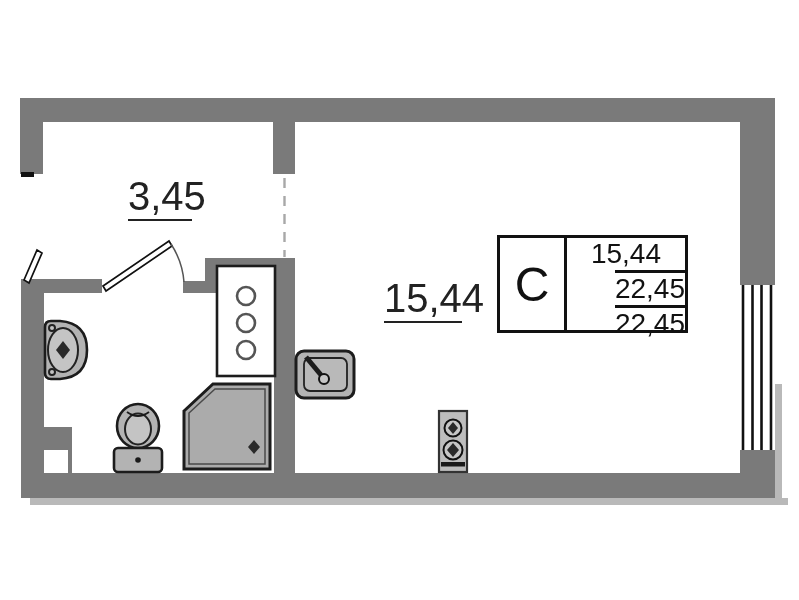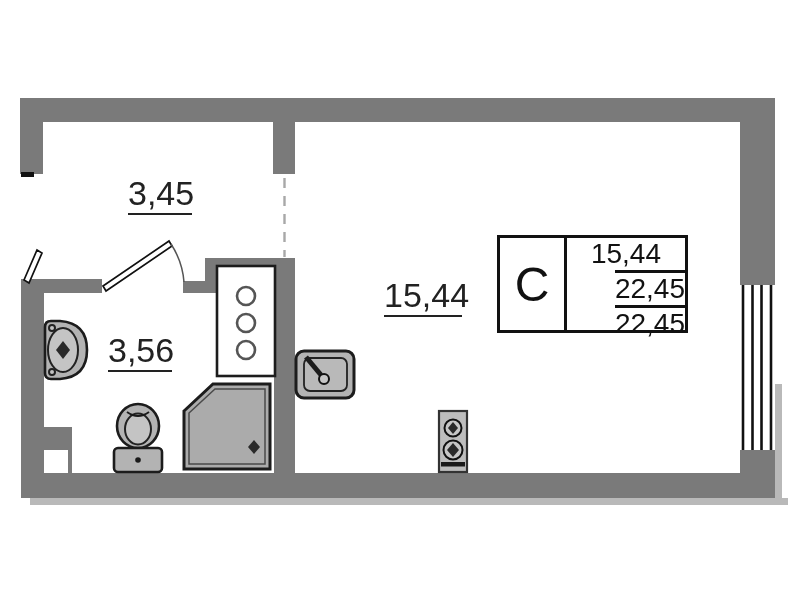--- a/index.html
+++ b/index.html
@@ -6,21 +6,21 @@
   #stage{
     position:relative;width:799px;height:600px;background:var(--background,#fff);
     font-family:"Liberation Sans", sans-serif;overflow:hidden;
   }
   .wall{position:absolute;background:var(--wall,#7a7a7a);}
   .wall-white{position:absolute;background:var(--background,#fff);}
   .shadow{position:absolute;background:var(--wall-shadow,#b9b9b9);}
   .tick{position:absolute;background:#111;}
   #fixtures{position:absolute;left:0;top:0;}
   .area-label{
-    position:absolute;color:var(--text,#222);font-size:34px;line-height:1.0;
+    position:absolute;color:var(--text,#222);font-size:40px;line-height:1.0;
     text-align:center;border-bottom:2px solid var(--text,#222);padding-bottom:3px;
     letter-spacing:0px;
   }
   .stamp{
     position:absolute;left:497px;top:235px;width:191px;height:98px;
     display:flex;background:#fff;border:3px solid #111;box-sizing:border-box;
   }
   .stamp-type{
     width:73px;display:flex;align-items:center;justify-content:center;
     font-size:48px;color:#111;border-right:3px solid #111;box-sizing:border-box;
@@ -126,21 +126,20 @@
       <rect x="439" y="411" width="28" height="61" fill="#bdbdbd" stroke="#333" stroke-width="2.2"></rect>
       <circle cx="453" cy="428" r="8.5" fill="#c6c6c6" stroke="#111" stroke-width="2"></circle>
       <path class="dark" d="M453,422 L458,428 L453,434 L448,428 Z"></path>
       <circle cx="453" cy="450" r="9.5" fill="#c6c6c6" stroke="#111" stroke-width="2"></circle>
       <path class="dark" d="M453,443 L459,450 L453,457 L447,450 Z"></path>
       <rect x="441" y="462" width="24" height="4.5" fill="#1a1a1a"></rect>
     </g>
   </svg>
 
   <div class="area-label" style="left:128px;top:176px;width:64px;">3,45</div>
-  <div class="area-label" style="left:108px;top:333px;width:64px;">3,56</div>
   <div class="area-label" style="left:384px;top:278px;width:78px;">15,44</div>
 
   <div class="stamp">
     <div class="stamp-type">С</div>
     <div class="stamp-col">
       <div class="stamp-row">15,44</div>
       <div class="stamp-row">22,45</div>
       <div class="stamp-row">22,45</div>
     </div>
   </div>

